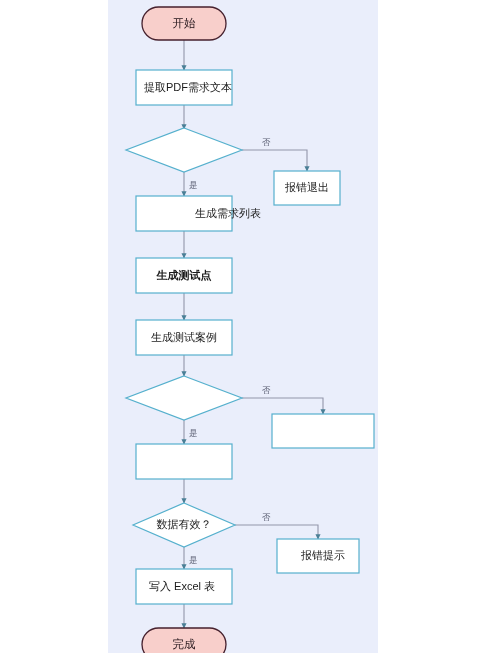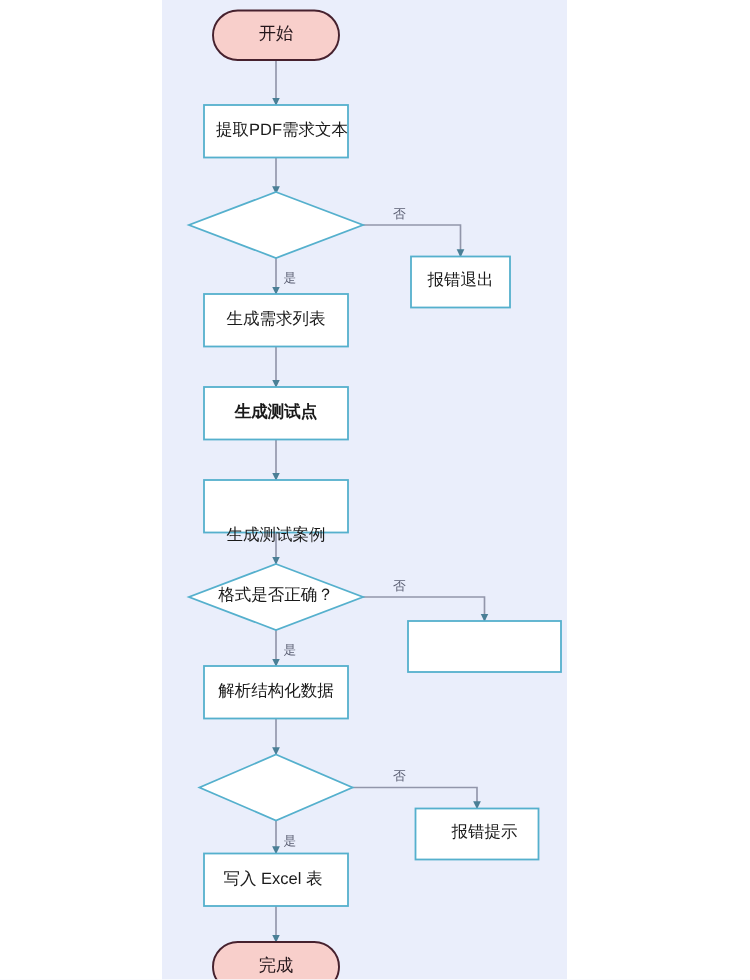--- a/index.html
+++ b/index.html
@@ -132,31 +132,30 @@
     <rect x="142" y="628" width="84" height="33" rx="16.5" ry="16.5" fill="#f8cfcb" stroke="#46212e" stroke-width="1.3"></rect>
   </svg>
 
   <div class="node-label terminal-label" style="left:142px; top:7px; width:84px; height:33px;">开始</div>
 
   <div class="node-label" style="left:136px; top:70px; width:104px; height:35px;">提取PDF需求文本</div>
 
 
   <div class="node-label" style="left:274px; top:171px; width:66px; height:34px;">报错退出</div>
 
-  <div class="node-label" style="left:136px; top:196px; width:96px; height:35px;">生成需求列表</div>
+  <div class="node-label" style="left:136px; top:196px; width:96px; height:35px;padding-left:44px;">生成需求列表</div>
 
   <div class="node-label" style="left:136px; top:258px; width:96px; height:35px;font-weight:bold;">生成测试点</div>
 
-  <div class="node-label" style="left:136px; top:320px; width:96px; height:35px;margin-top:20px;">生成测试案例</div>
-
-  <div class="node-label" style="left:126px; top:382px; width:116px; height:32px;">格式是否正确？</div>
+  <div class="node-label" style="left:136px; top:320px; width:96px; height:35px;">生成测试案例</div>
 
 
-  <div class="node-label" style="left:136px; top:444px; width:96px; height:35px;">解析结构化数据</div>
 
+
+  <div class="node-label" style="left:133px; top:509px; width:102px; height:32px;">数据有效？</div>
 
   <div class="node-label" style="left:277px; top:539px; width:92px; height:34px;">报错提示</div>
 
   <div class="node-label" style="left:128px; top:569px; width:108px; height:35px;">写入 Excel 表</div>
 
   <div class="node-label terminal-label" style="left:142px; top:628px; width:84px; height:33px;">完成</div>
 
   <div class="edge-label" style="left:262px; top:138px;">否</div>
 
   <div class="edge-label" style="left:189px; top:181px;">是</div>

